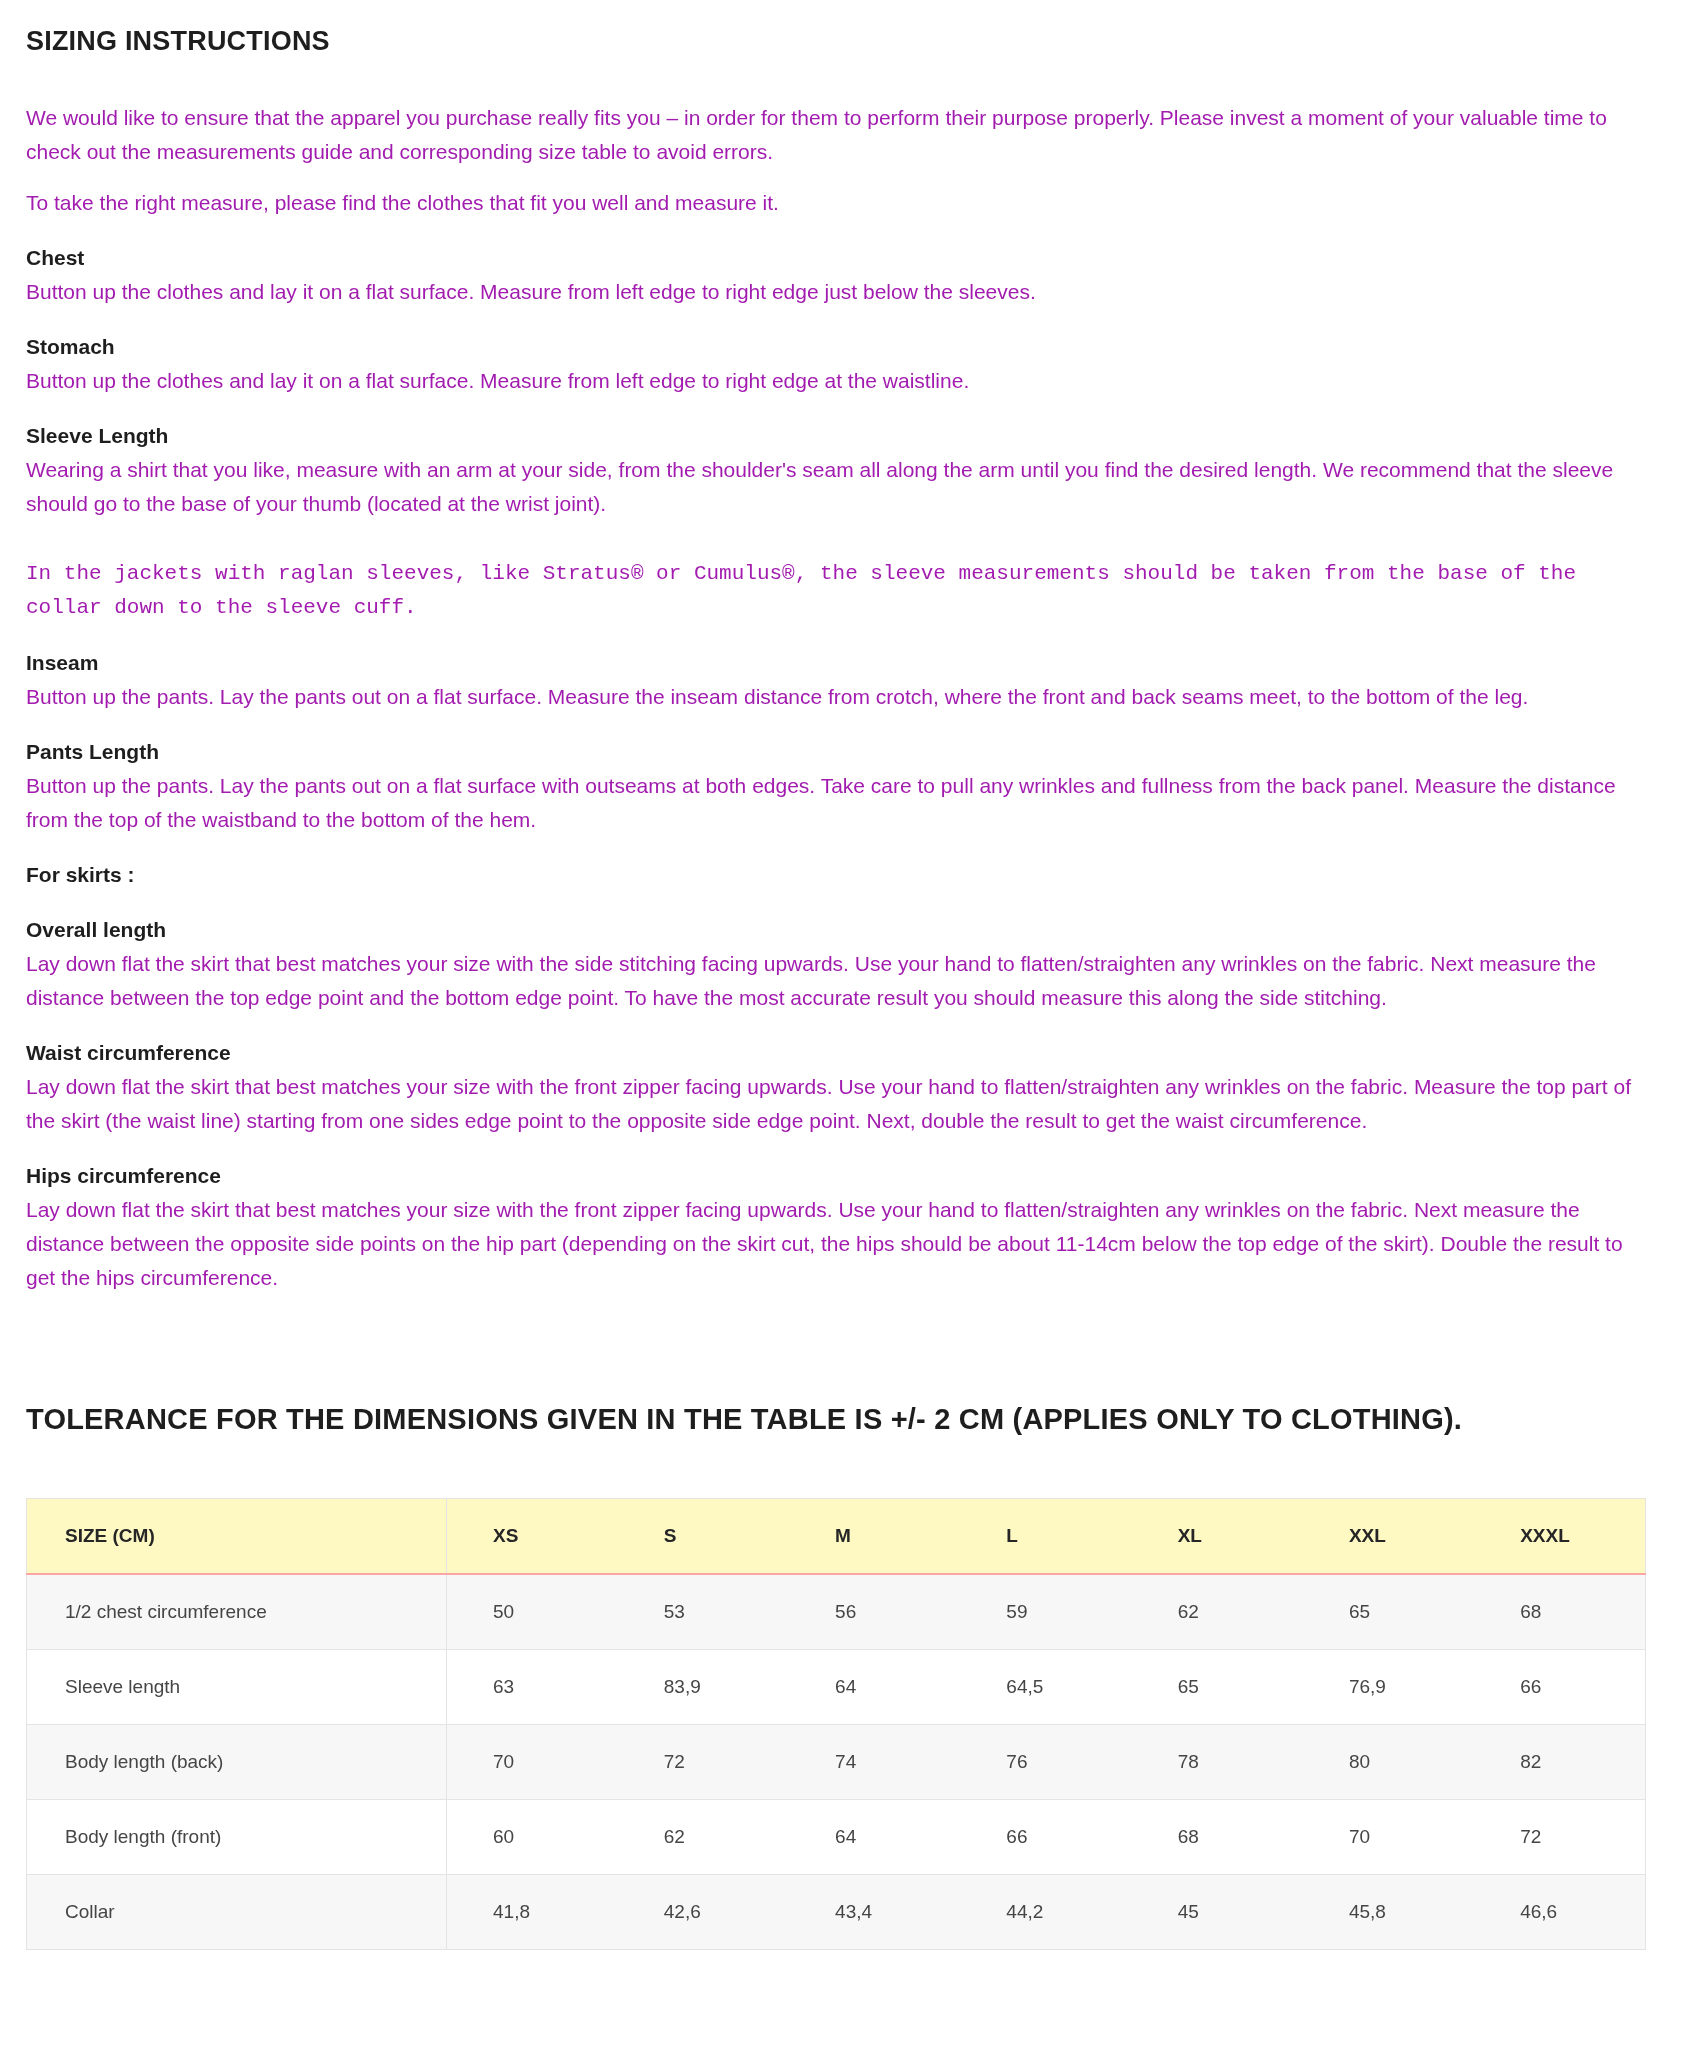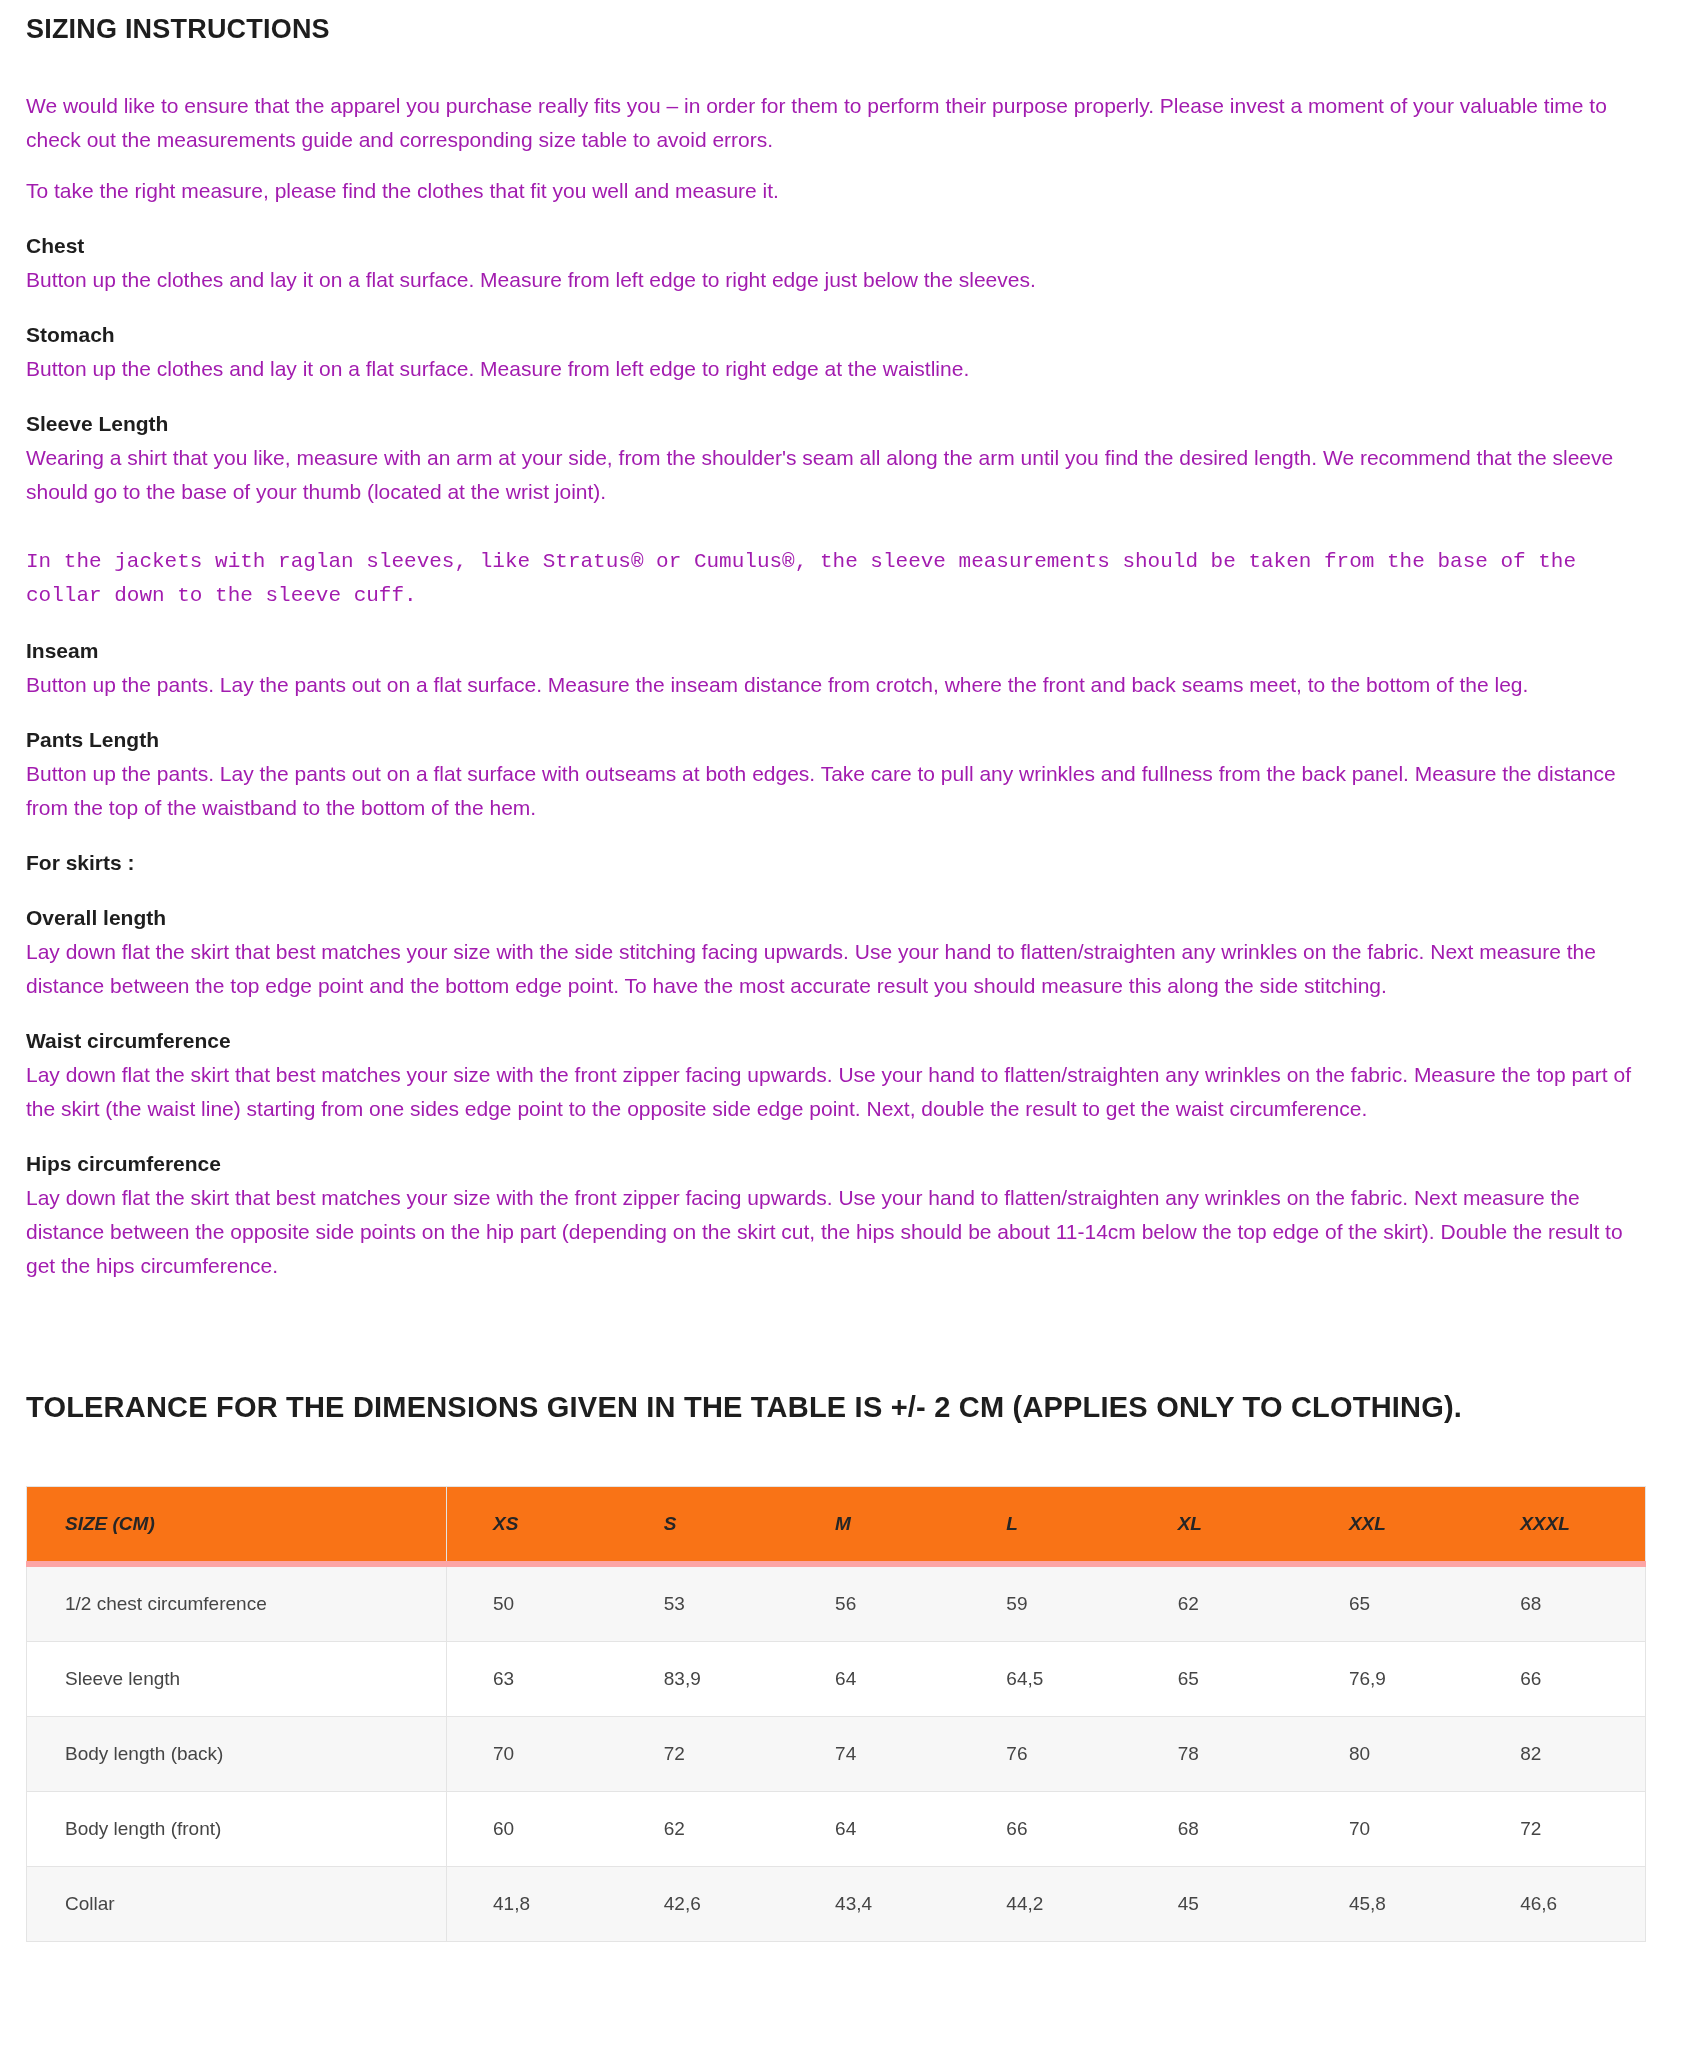--- a/index.html
+++ b/index.html
@@ -10,21 +10,21 @@
   body {
     width: 1701px;
     min-height: 2048px;
     font-family: "Liberation Sans", sans-serif;
     color: #3e3e3e;
     overflow: hidden;
   }
   .page {
     box-sizing: border-box;
     width: 1701px;
-    padding: 10px 55px 30px 26px;
+    padding: 22px 55px 30px 26px;
   }
   .page-title {
     font-size: 27px;
     font-weight: 700;
     color: #1e1e1e;
     margin: 4px 0 0 0;
     letter-spacing: 0.2px;
   }
   p {
     font-size: 21px;
@@ -70,23 +70,22 @@
     font-weight: 700;
     color: #262626;
   }
   table.size-table td { color: #454545; }
   table.size-table th:first-child,
   table.size-table td:first-child {
     padding-left: 38px;
     border-right: 1px solid #e4e4e4;
   }
   table.size-table thead tr {
-    background: #f97316;
-    border-bottom: 6px solid #fca5a5;
-    font-style: italic;
+    background: #fef9c3;
+    border-bottom: 2px solid #fca5a5;
   }
   table.size-table tbody tr { border-bottom: 1px solid #e4e4e4; }
   table.size-table tbody tr:nth-child(odd) { background: #f7f7f7; }
   table.size-table tbody tr:nth-child(even) { background: #ffffff; }
 </style>
 </head>
 <body>
 
 <div class="page">
 

